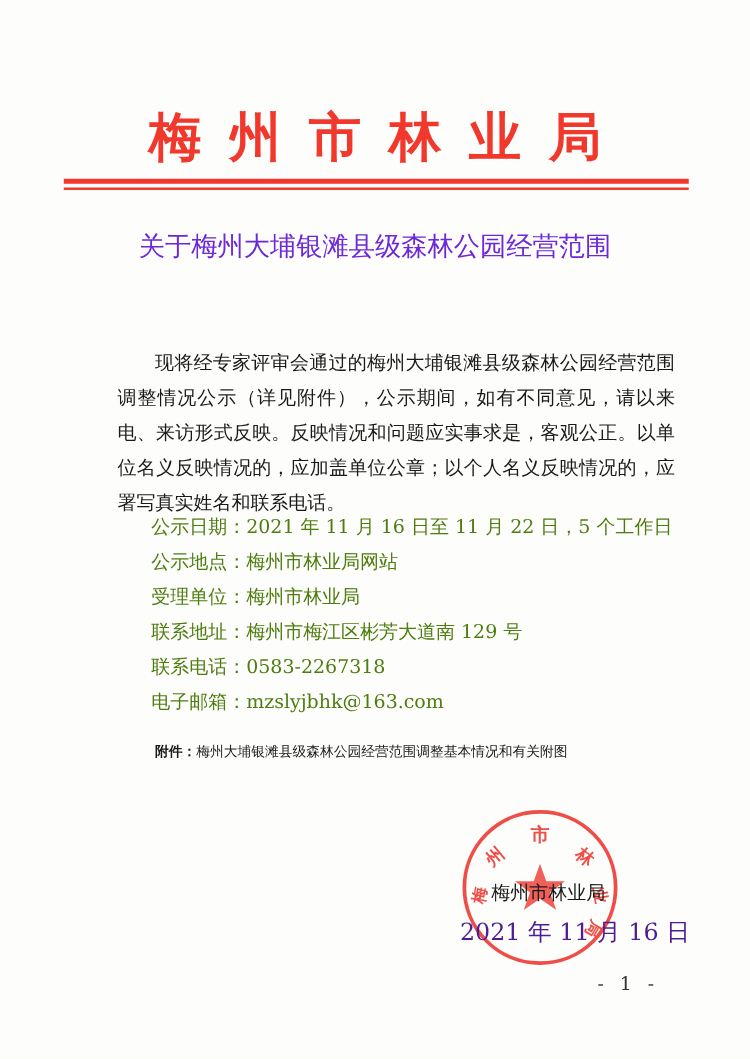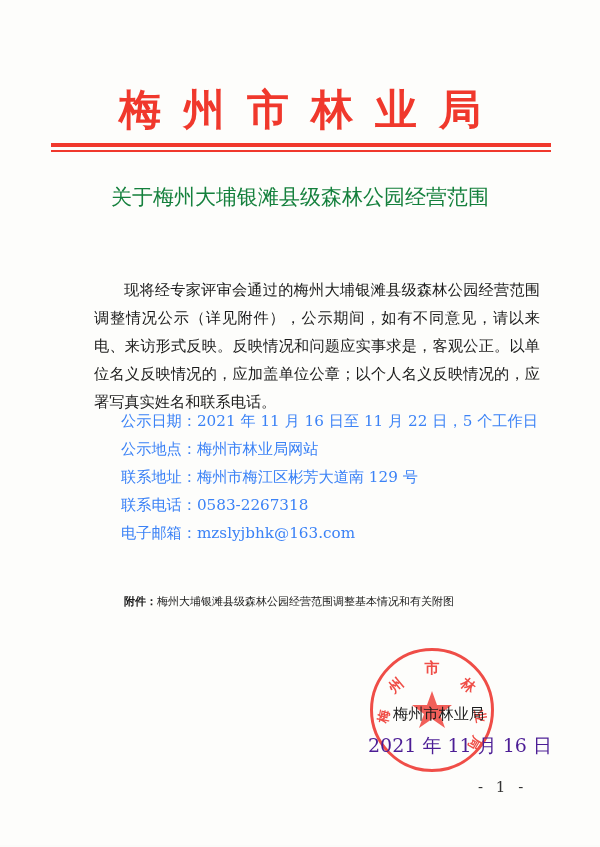--- a/index.html
+++ b/index.html
@@ -10,28 +10,28 @@
   .page { position: absolute; left: 0; top: 0; width: 600px; height: 845px; background: #fdfdfb; }
   .masthead {
     position: absolute; left: 0; top: 82px; width: 600px; text-align: center;
     color: #f0382c; font-size: 42px; font-weight: bold; letter-spacing: 22px;
     font-family: "DejaVu Serif", serif; padding-left: 22px; box-sizing: border-box;
   }
   .rule-thick { position: absolute; left: 51px; top: 143px; width: 500px; height: 4px; background: #f0382c; }
   .rule-thin { position: absolute; left: 51px; top: 150px; width: 500px; height: 1.5px; background: #f0382c; }
   .title {
     position: absolute; left: 0; top: 184px; width: 600px; text-align: center;
-    font-size: 21px; line-height: 27px; font-family: "DejaVu Sans", sans-serif; color: #15803d;
+    font-size: 21px; line-height: 27px; font-family: "DejaVu Sans", sans-serif; color: #6d28d9;
   }
   .body-text {
     position: absolute; left: 94px; top: 276px; width: 446px;
     font-size: 15.2px; line-height: 28px; text-align: justify; color: #1a1a1a;
   }
   .body-text p { margin: 0; text-indent: 30px; }
-  .info { position: absolute; left: 121px; top: 407px; width: 420px; font-size: 15.2px; color: #3b82f6; }
+  .info { position: absolute; left: 121px; top: 407px; width: 420px; font-size: 15.2px; color: #4d7c0f; }
   .info-row { height: 28px; line-height: 28px; white-space: nowrap; }
   .attach {
     position: absolute; left: 94px; top: 588px; width: 446px; font-size: 11px; line-height: 28px; text-indent: 30px;
   }
   .attach .label { font-weight: bold; }
   .stamp {
     position: absolute; left: 370px; top: 648px; width: 124px; height: 124px;
     border: 3px solid #ee3b34; border-radius: 50%; box-sizing: border-box; opacity: 0.9;
   }
   .stamp svg { position: absolute; left: 0; top: 0; }
@@ -57,20 +57,23 @@
   </div>
 
   <div class="info">
     <div class="info-row">
       <span>公示日期：</span><span>2021 年 11 月 16 日至 11 月 22 日，5 个工作日</span>
     </div>
     <div class="info-row">
       <span>公示地点：</span><span>梅州市林业局网站</span>
     </div>
     <div class="info-row">
+      <span>受理单位：</span><span>梅州市林业局</span>
+    </div>
+    <div class="info-row">
       <span>联系地址：</span><span>梅州市梅江区彬芳大道南 129 号</span>
     </div>
     <div class="info-row">
       <span>联系电话：</span><span>0583-2267318</span>
     </div>
     <div class="info-row">
       <span>电子邮箱：</span><span>mzslyjbhk@163.com</span>
     </div>
   </div>
 

